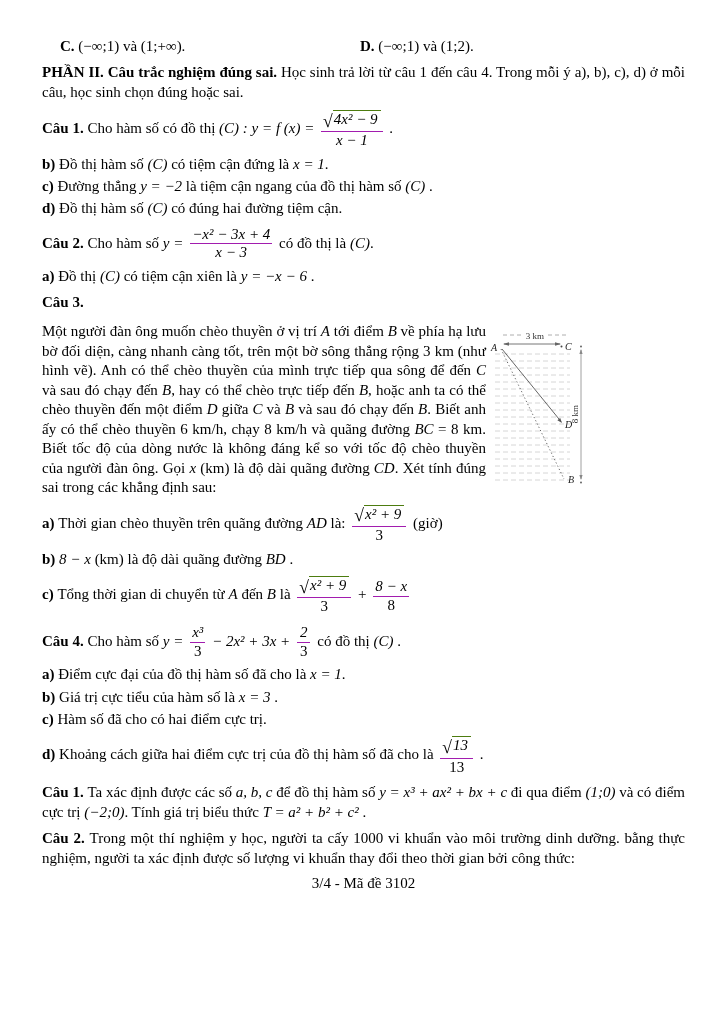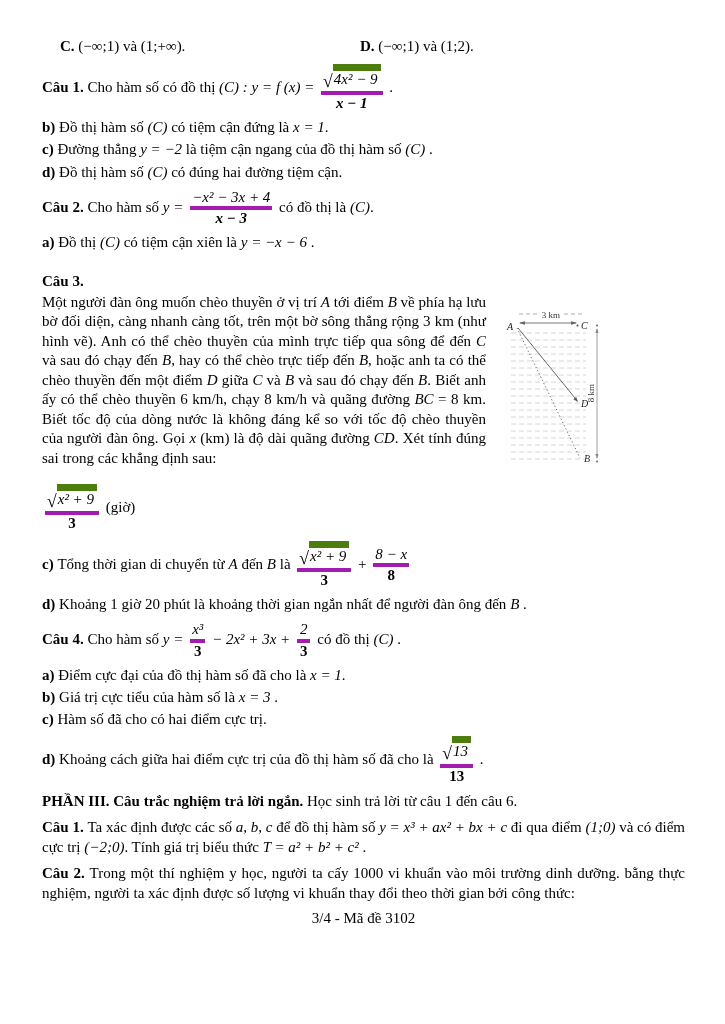--- a/index.html
+++ b/index.html
@@ -8,44 +8,45 @@
         font-family:"Liberation Serif","DejaVu Serif",serif;font-size:15px;}
   p{margin:0;}
   .b{font-weight:bold;}
   .i{font-style:italic;}
   .run{}
   .ans-row{display:flex;line-height:1.4;}
   .opt-c{width:318px;padding-left:18px;box-sizing:border-box;}
   .jpara{margin-top:6px;text-align:justify;line-height:1.33;}
   .item{margin:2px 0;line-height:1.35;}
   .fline{margin:6px 0 3px;line-height:1.3;}
-  .qlabel{margin-top:20px;line-height:1.3;}
+  .qlabel{margin-top:7px;line-height:1.3;}
   .frac{display:inline-flex;flex-direction:column;align-items:center;
         vertical-align:middle;margin:1px 3px;line-height:1.18;text-align:center;}
   .frac .num{padding:0 2px;}
-  .frac .den{border-top:4px solid #a21caf;align-self:stretch;padding:0 3px;font-weight:bold;}
+  .frac .den{border-top:1px solid #a21caf;align-self:stretch;padding:0 3px;}
   .rad{display:inline-flex;align-items:flex-end;}
   .rsign{font-size:1.18em;line-height:0.85;}
-  .rbody{border-top:7px solid #4d7c0f;padding:0 3px 0 1px;}
-  .q3-row{display:flex;align-items:flex-start;margin-top:1px;}
+  .rbody{border-top:1px solid #4d7c0f;padding:0 3px 0 1px;}
+  .q3-row{display:flex;align-items:flex-end;margin-top:1px;}
   .q3-text{width:444px;text-align:justify;line-height:1.3;margin-top:0;}
-  .q3-fig{margin-left:20px;margin-top:8px;}
+  .q3-fig{margin-left:4px;margin-top:8px;}
   .footer{text-align:center;margin-top:5px;line-height:1.3;}
   svg text{font-family:"Liberation Serif","DejaVu Serif",serif;}
 </style>
 </head>
 <body>
 
 <div class="page">
 
   <div class="ans-row">
     <div class="opt-c"><span class="b">C.</span><span> (−∞;1) và (1;+∞).</span></div>
     <div class="opt-d"><span class="b">D.</span><span> (−∞;1) và (1;2).</span></div>
   </div>
 
+  <p class="jpara"><span class="run b">PHẦN II. Câu trắc nghiệm đúng sai. </span><span class="run">Học sinh trả lời từ câu 1 đến câu 4. Trong mỗi ý a), b), c), d) ở mỗi câu, học sinh chọn đúng hoặc sai.</span></p>
 
   <div class="fline">
     <span><span class="run b">Câu 1. </span><span class="run">Cho hàm số có đồ thị </span><span class="run i">(C) : y = f (x) =</span></span>
     <span class="frac">
       <span class="num"><span class="rad">
             <span class="rsign">√</span>
             <span class="rbody i">4x² − 9</span>
           </span></span>
       <span class="den i">x − 1</span>
     </span>
@@ -116,45 +117,46 @@
           <line x1="91" y1="28" x2="91" y2="157" stroke="#888" stroke-width="0.8"></line>
           <polygon points="91,27 89.4,32 92.6,32" fill="#888"></polygon>
           <polygon points="91,158 89.4,153 92.6,153" fill="#888"></polygon>
           <circle cx="91" cy="160.5" r="0.9" fill="#555"></circle>
           <text transform="translate(88 92) rotate(-90)" text-anchor="middle" font-size="9" fill="#333">8 km</text>
         </g>
       </svg>
     </div>
   </div>
   <div class="fline item">
+    <span><span class="run b">a) </span><span class="run">Thời gian chèo thuyền trên quãng đường </span><span class="run i">AD</span><span class="run"> là:</span></span>
     <span class="frac">
       <span class="num"><span class="rad">
             <span class="rsign">√</span>
             <span class="rbody i">x² + 9</span>
           </span></span>
       <span class="den">3</span>
     </span>
     <span> (giờ)</span>
   </div>
+  <p class="item"><span class="run b">b) </span><span class="run i">8 − x</span><span class="run"> (km) là độ dài quãng đường </span><span class="run i">BD</span><span class="run"> .</span></p>
   <div class="fline item">
     <span><span class="run b">c) </span><span class="run">Tổng thời gian di chuyển từ </span><span class="run i">A</span><span class="run"> đến </span><span class="run i">B</span><span class="run"> là</span></span>
     <span class="frac">
       <span class="num"><span class="rad">
             <span class="rsign">√</span>
             <span class="rbody i">x² + 9</span>
           </span></span>
       <span class="den">3</span>
     </span>
     <span>+</span>
     <span class="frac">
       <span class="num i">8 − x</span>
       <span class="den">8</span>
     </span>
   </div>
-  <p class="item"><span class="run b">d) </span><span class="run">Khoảng 1 giờ 20 phút là khoảng thời gian ngắn nhất để người đàn ông đến </span><span class="run i">B</span><span class="run"> .</span></p>
 
   <div class="fline">
     <span><span class="run b">Câu 4. </span><span class="run">Cho hàm số </span><span class="run i">y =</span></span>
     <span class="frac">
       <span class="num i">x³</span>
       <span class="den">3</span>
     </span>
     <span class="i">− 2x² + 3x +</span>
     <span class="frac">
       <span class="num i">2</span>
@@ -170,18 +172,17 @@
     <span class="frac">
       <span class="num"><span class="rad">
             <span class="rsign">√</span>
             <span class="rbody i">13</span>
           </span></span>
       <span class="den">13</span>
     </span>
     <span> .</span>
   </div>
 
-  <p class="jpara"><span class="run b">PHẦN III. Câu trắc nghiệm trả lời ngắn. </span><span class="run">Học sinh trả lời từ câu 1 đến câu 6.</span></p>
   <p class="jpara"><span class="run b">Câu 1. </span><span class="run">Ta xác định được các số </span><span class="run i">a, b, c</span><span class="run"> để đồ thị hàm số </span><span class="run i">y = x³ + ax² + bx + c</span><span class="run"> đi qua điểm </span><span class="run i">(1;0)</span><span class="run"> và có điểm cực trị </span><span class="run i">(−2;0)</span><span class="run">. Tính giá trị biểu thức </span><span class="run i">T = a² + b² + c²</span><span class="run"> .</span></p>
   <p class="jpara"><span class="run b">Câu 2. </span><span class="run">Trong một thí nghiệm y học, người ta cấy 1000 vi khuẩn vào môi trường dinh dưỡng. bằng thực nghiệm, người ta xác định được số lượng vi khuẩn thay đổi theo thời gian bởi công thức:</span></p>
 
   <div class="footer">3/4 - Mã đề 3102</div>
 </div>
 
 </body></html>

